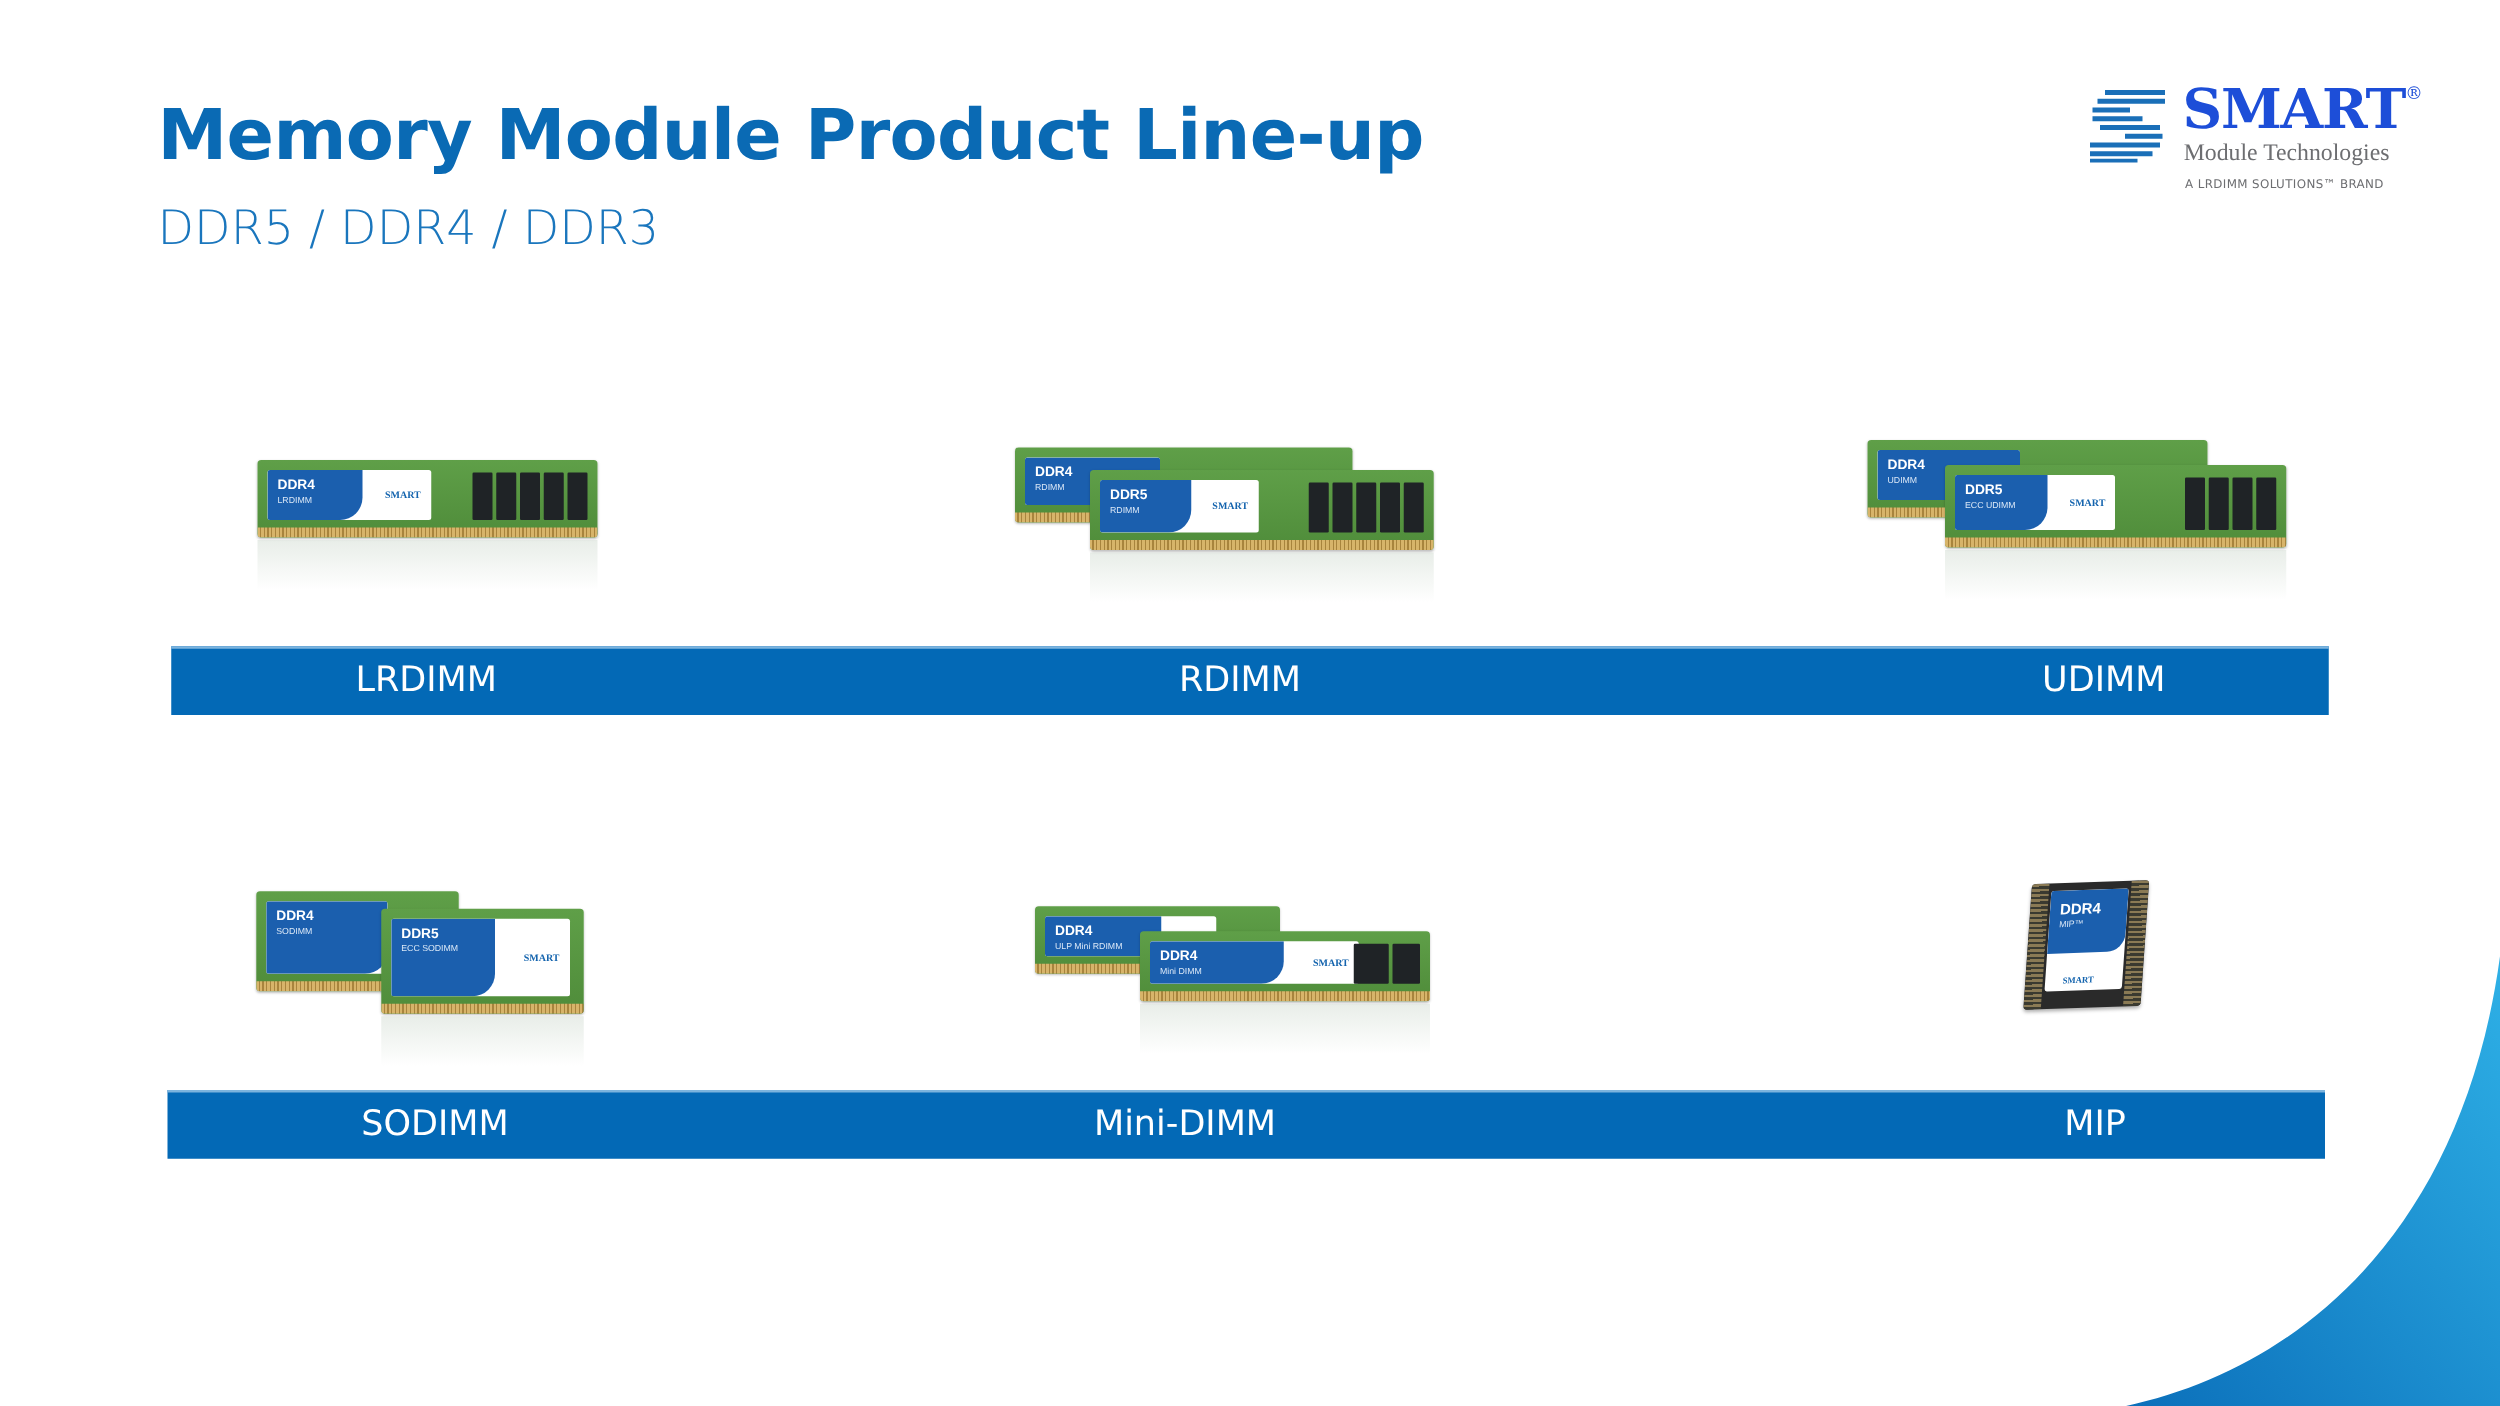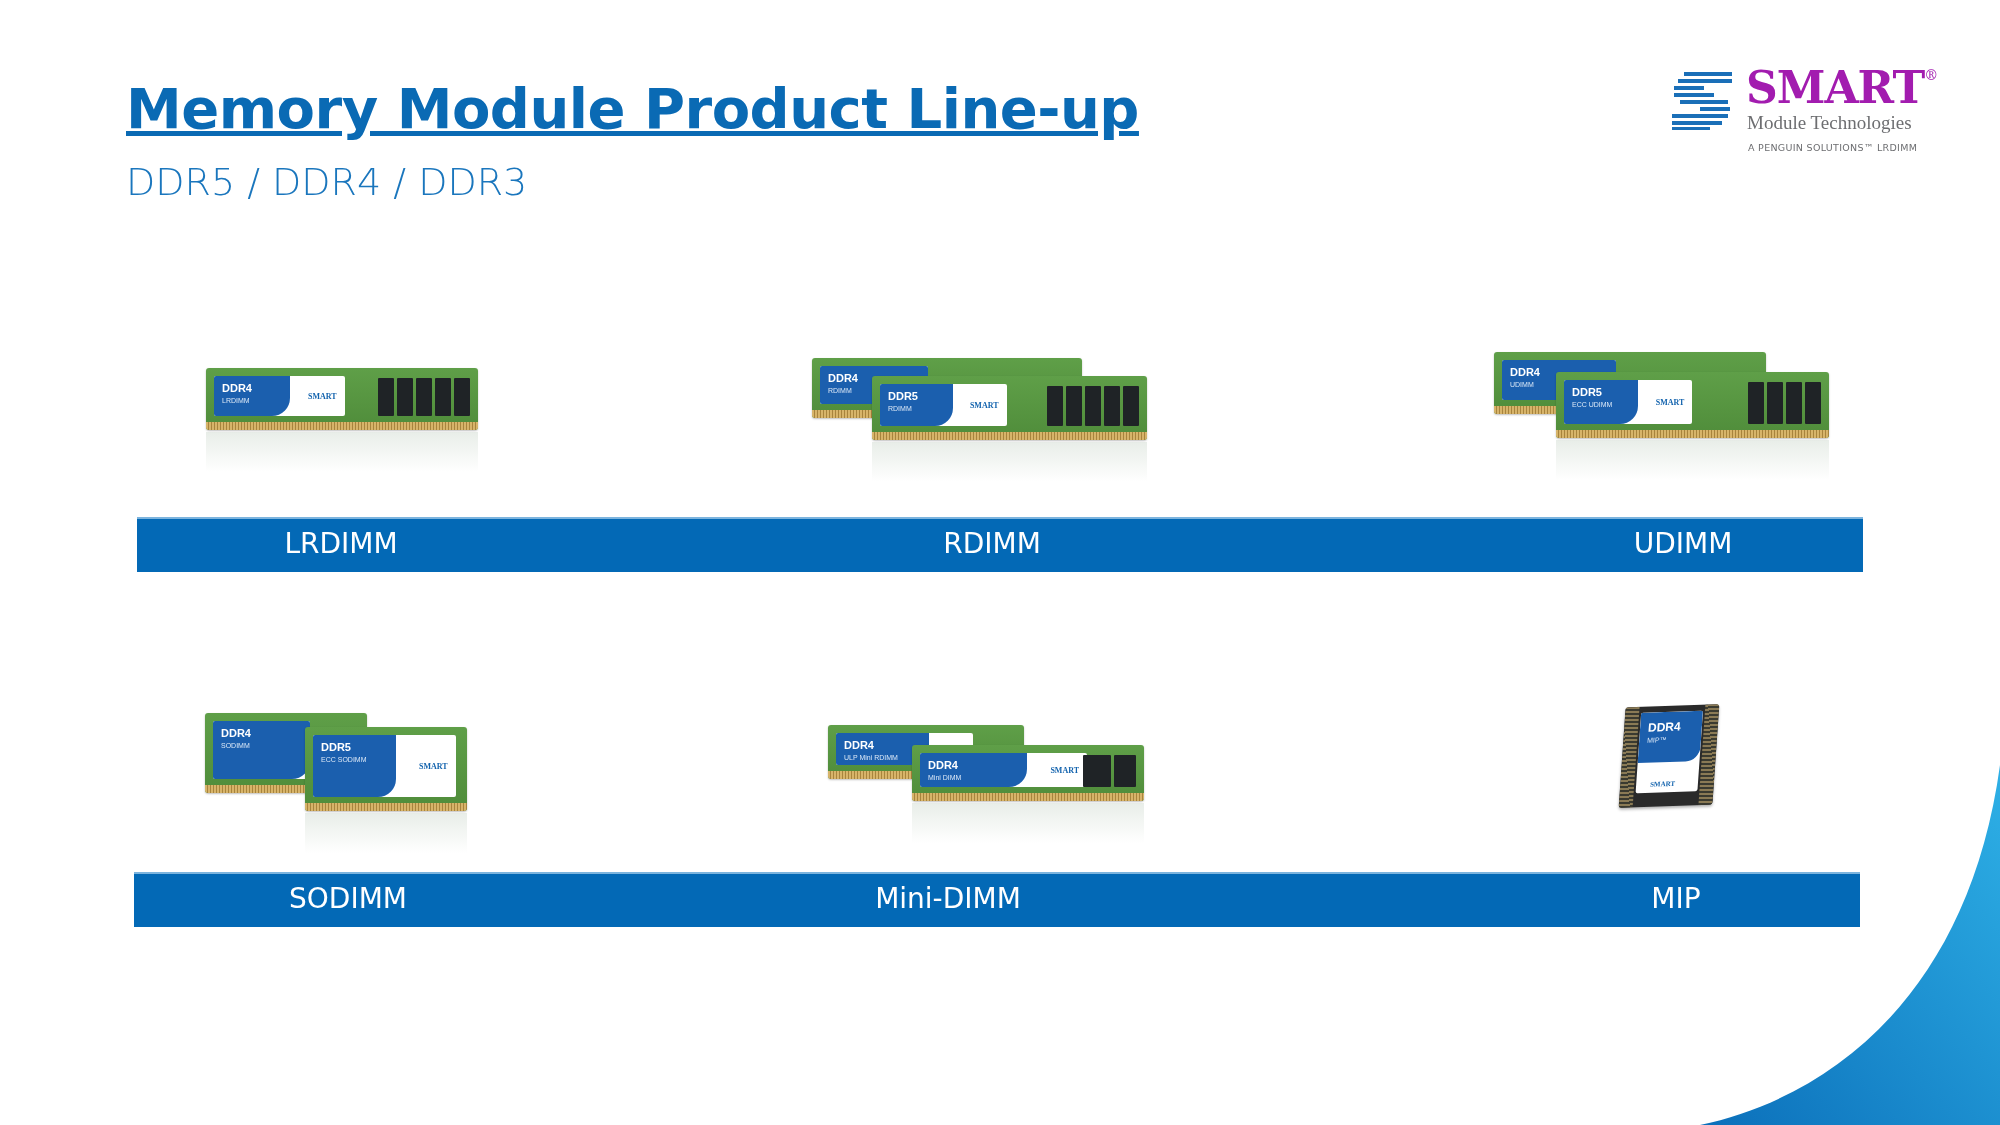--- a/index.html
+++ b/index.html
@@ -1,26 +1,26 @@
 <!DOCTYPE html>
 <html><head>
 <meta charset="utf-8">
 <style>
   html, body { margin:0; padding:0; }
   body { width:2000px; height:1125px; position:relative; overflow:hidden; background:#ffffff;
          font-family:"DejaVu Sans", "Liberation Sans", sans-serif; }
   .title { position:absolute; left:126px; top:76px; font-size:56px; font-weight:bold; color:#0a6ab4;
-           letter-spacing:-0.5px; margin:0;text-decoration:underline; }
+           letter-spacing:-0.5px; margin:0; }
   .subtitle { position:absolute; left:126px; top:160px; font-size:38px; font-weight:300; color:#1a76bd; margin:0;
               font-family:"DejaVu Sans", sans-serif; }
   
   .logo { position:absolute; left:1670px; top:66px; width:260px; height:96px; }
   .logo .mark { position:absolute; left:0; top:4px; width:64px; height:62px; }
   .logo .brand { position:absolute; left:76px; top:0px; font-family:"DejaVu Serif","Liberation Serif",serif;
-                 font-weight:bold; font-size:44px; color:#a21caf; letter-spacing:-1px; line-height:1; }
+                 font-weight:bold; font-size:44px; color:#1d4ed8; letter-spacing:-1px; line-height:1; }
   .logo .brand sup { font-size:14px; font-weight:normal; vertical-align:top; position:relative; top:2px; }
   .logo .sub { position:absolute; left:77px; top:46px; font-family:"Liberation Serif","DejaVu Serif",serif;
                font-size:19px; color:#6d6e71; white-space:nowrap; }
   .logo .tag { position:absolute; left:78px; top:76px; font-size:9.5px; color:#6d6e71; letter-spacing:0.3px; white-space:nowrap; }
 
   
   .bar { position:absolute; height:55px; background:#0369b6; border-top:2px solid #7cb4de; box-sizing:border-box; }
   .bar.row1 { left:137px; top:517px; width:1726px; }
   .bar.row2 { left:134px; top:872px; width:1726px; }
   .cat-label { position:absolute; top:8px; color:#ffffff; font-size:28px; font-weight:500; transform:translateX(-50%);
@@ -76,21 +76,21 @@
       <rect x="4" y="23" width="40" height="4"></rect>
       <rect x="10" y="30" width="48" height="4"></rect>
       <rect x="30" y="37" width="30" height="4"></rect>
       <rect x="2" y="44" width="56" height="4"></rect>
       <rect x="2" y="51" width="50" height="4"></rect>
       <rect x="2" y="57" width="38" height="3"></rect>
     </g>
   </svg>
   <div class="brand"><span>SMART</span><sup>®</sup></div>
   <div class="sub">Module Technologies</div>
-  <div class="tag">A PENGUIN SOLUTIONS™ LRDIMM</div>
+  <div class="tag">A LRDIMM SOLUTIONS™ BRAND</div>
 </div>
 
 <div class="product" style="left:206px;top:368px;width:272px;height:110px;">
   <div class="dimm" style="left:0;top:0;width:272px;height:62px;">
     <div class="label" style="width:48%;">
       <div class="blue"></div>
       <div class="gen">DDR4</div>
       <div class="type">LRDIMM</div>
       <div class="mini-logo">SMART</div>
     </div>

